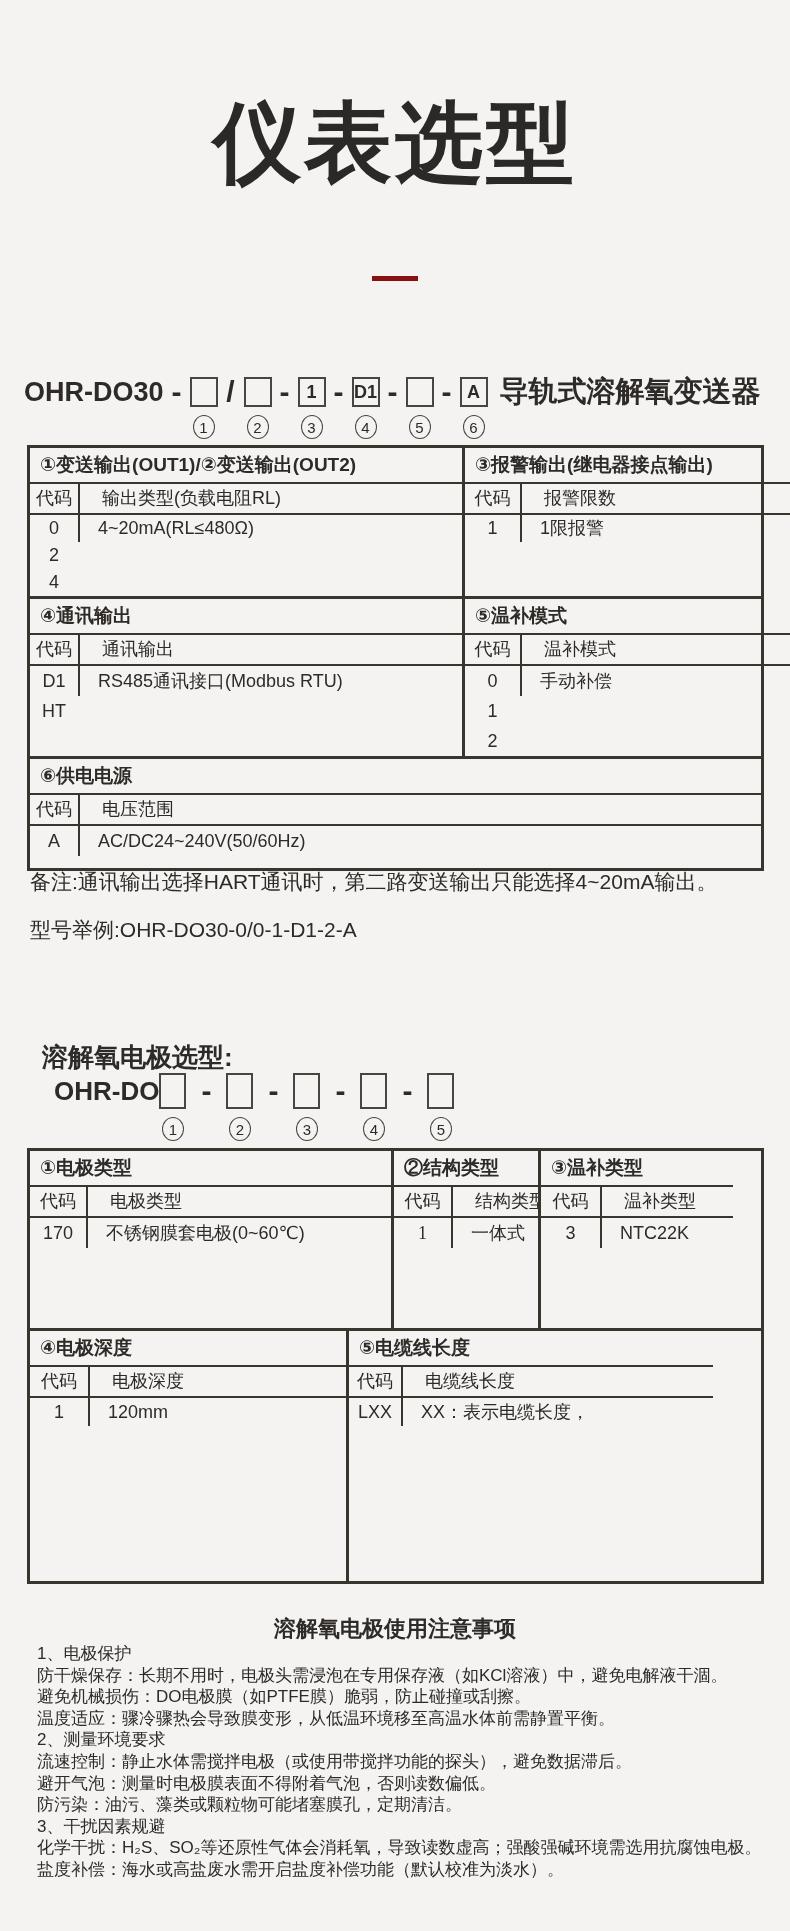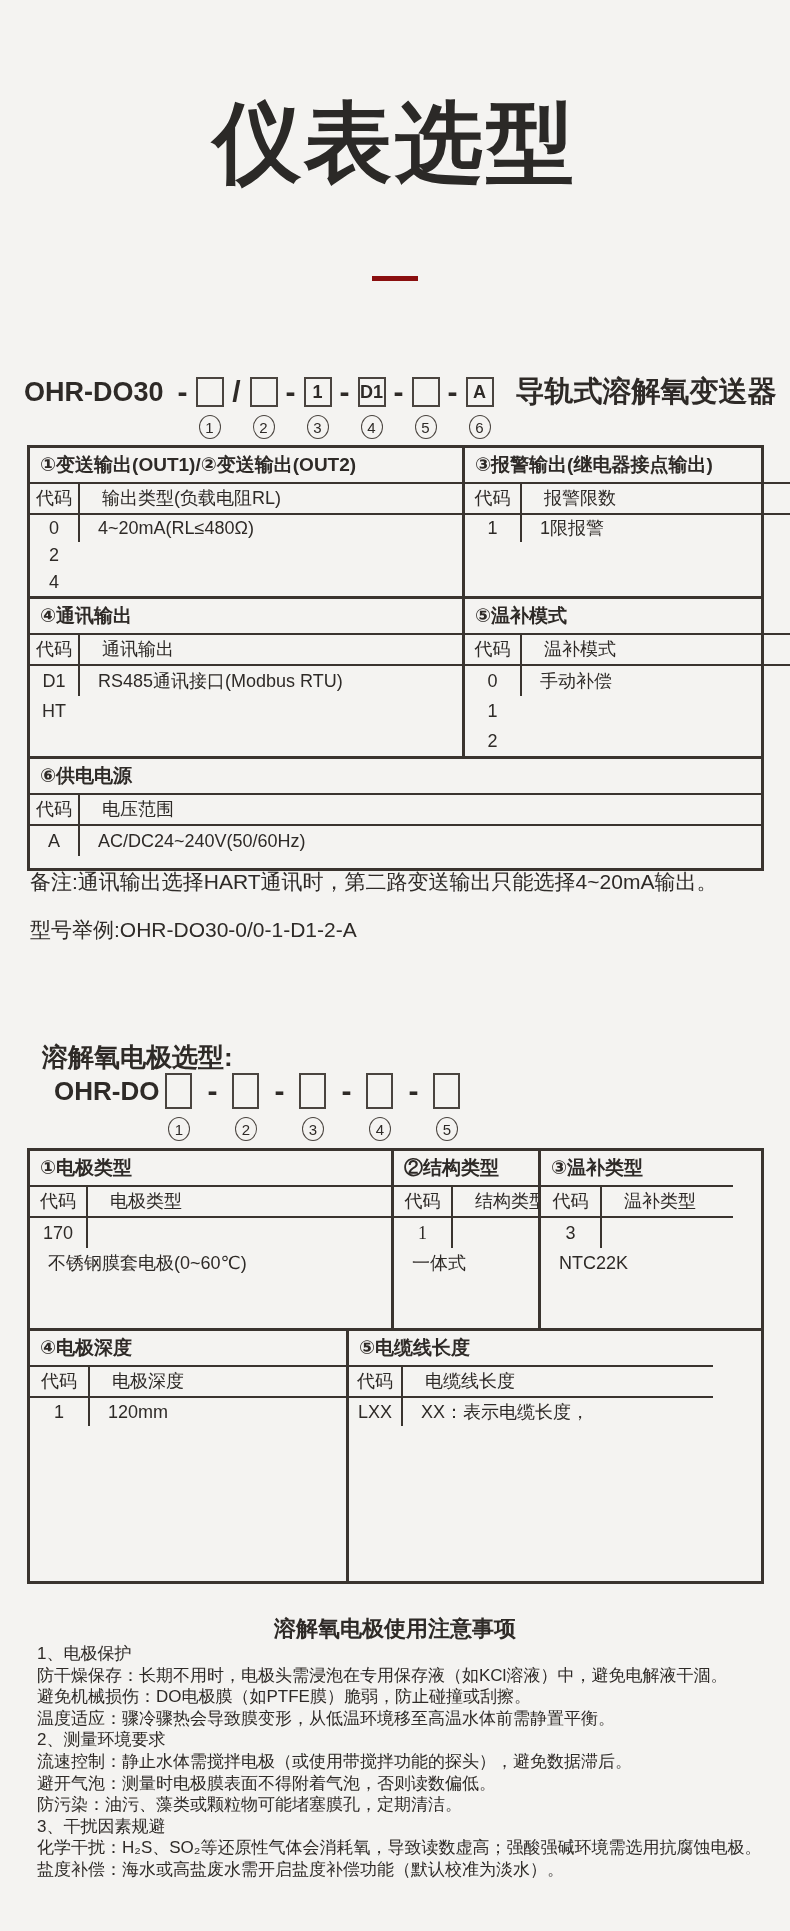--- a/index.html
+++ b/index.html
@@ -20,39 +20,39 @@
     position:absolute;top:84px;left:0;width:790px;text-align:center;
     font-size:88px;font-weight:900;letter-spacing:3px;color:#2b2927;
   }
   .title-dash{
     position:absolute;top:276px;left:372px;width:46px;height:5px;background:var(--accent);
   }
   
   .model-row{position:absolute;display:flex;align-items:center;white-space:nowrap;}
   .model-row.m1{top:372px;left:24px;height:40px;}
   .model-row.m2{top:1070px;left:54px;height:42px;}
-  .m-prefix{font-weight:700;font-size:27px;letter-spacing:0px;margin-right:6px;}
+  .m-prefix{font-weight:700;font-size:27px;letter-spacing:0px;}
   .m2 .m-prefix{font-size:26px;}
   .m-sep{font-weight:700;font-size:30px;text-align:center;width:26px;flex:none;}
   .m2 .m-sep{width:40px;}
   .seg{position:relative;flex:none;}
   .m-box{
     width:28px;height:30px;border:2px solid #4a443f;box-sizing:border-box;
     display:flex;align-items:center;justify-content:center;
     font-size:18px;font-weight:600;background:transparent;
   }
   .m2 .m-box{width:27px;height:36px;}
   .circ{
     position:absolute;top:38px;left:50%;transform:translateX(-50%);
     width:22px;height:24px;border:1.5px solid #4a443f;border-radius:50%;
     box-sizing:border-box;display:flex;align-items:center;justify-content:center;
     font-size:15px;background:transparent;
   }
   .m2 .circ{top:44px;}
-  .m-suffix{font-size:29px;font-weight:600;margin-left:22px;letter-spacing:0px;}
+  .m-suffix{font-size:29px;font-weight:600;margin-left:12px;letter-spacing:0px;}
   
   .tbl{
     position:absolute;left:27px;width:737px;border:3px solid var(--bd);
     box-sizing:border-box;
   }
   .tbl1{top:445px;}
   .tbl2{top:1148px;}
   .band{display:flex;}
   .band + .band{border-top:3px solid var(--bd);}
   .sec{box-sizing:border-box;flex:none;}
@@ -67,21 +67,21 @@
   .valh{flex:1;padding-left:22px;white-space:nowrap;overflow:hidden;}
   .data{display:flex;font-size:18px;box-sizing:border-box;}
   .codec{flex:none;border-right:2px solid var(--bd);text-align:center;box-sizing:border-box;}
   .valc{flex:1;padding-left:18px;box-sizing:border-box;overflow:hidden;}
   .rh27 div{height:27px;line-height:27px;}
   .rh30 div{height:30px;line-height:30px;}
   .rh28 div{height:28px;line-height:28px;white-space:nowrap;}
   .hA{height:81px;}
   .hB{height:90px;}
   .hC{height:42px;}
-  .h2A{height:110px;flex-direction:column;}
+  .h2A{height:110px;}
   .h2B{height:183px;}
   .w50{width:50px;}
   .w54{width:54px;}
   .w57{width:57px;}
   .w58{width:58px;}
   .w59{width:59px;}
   .w60{width:60px;}
   .w61{width:61px;}
   .sw373{width:432px;border-radius:20px;}
   .sw358{width:358px;}

